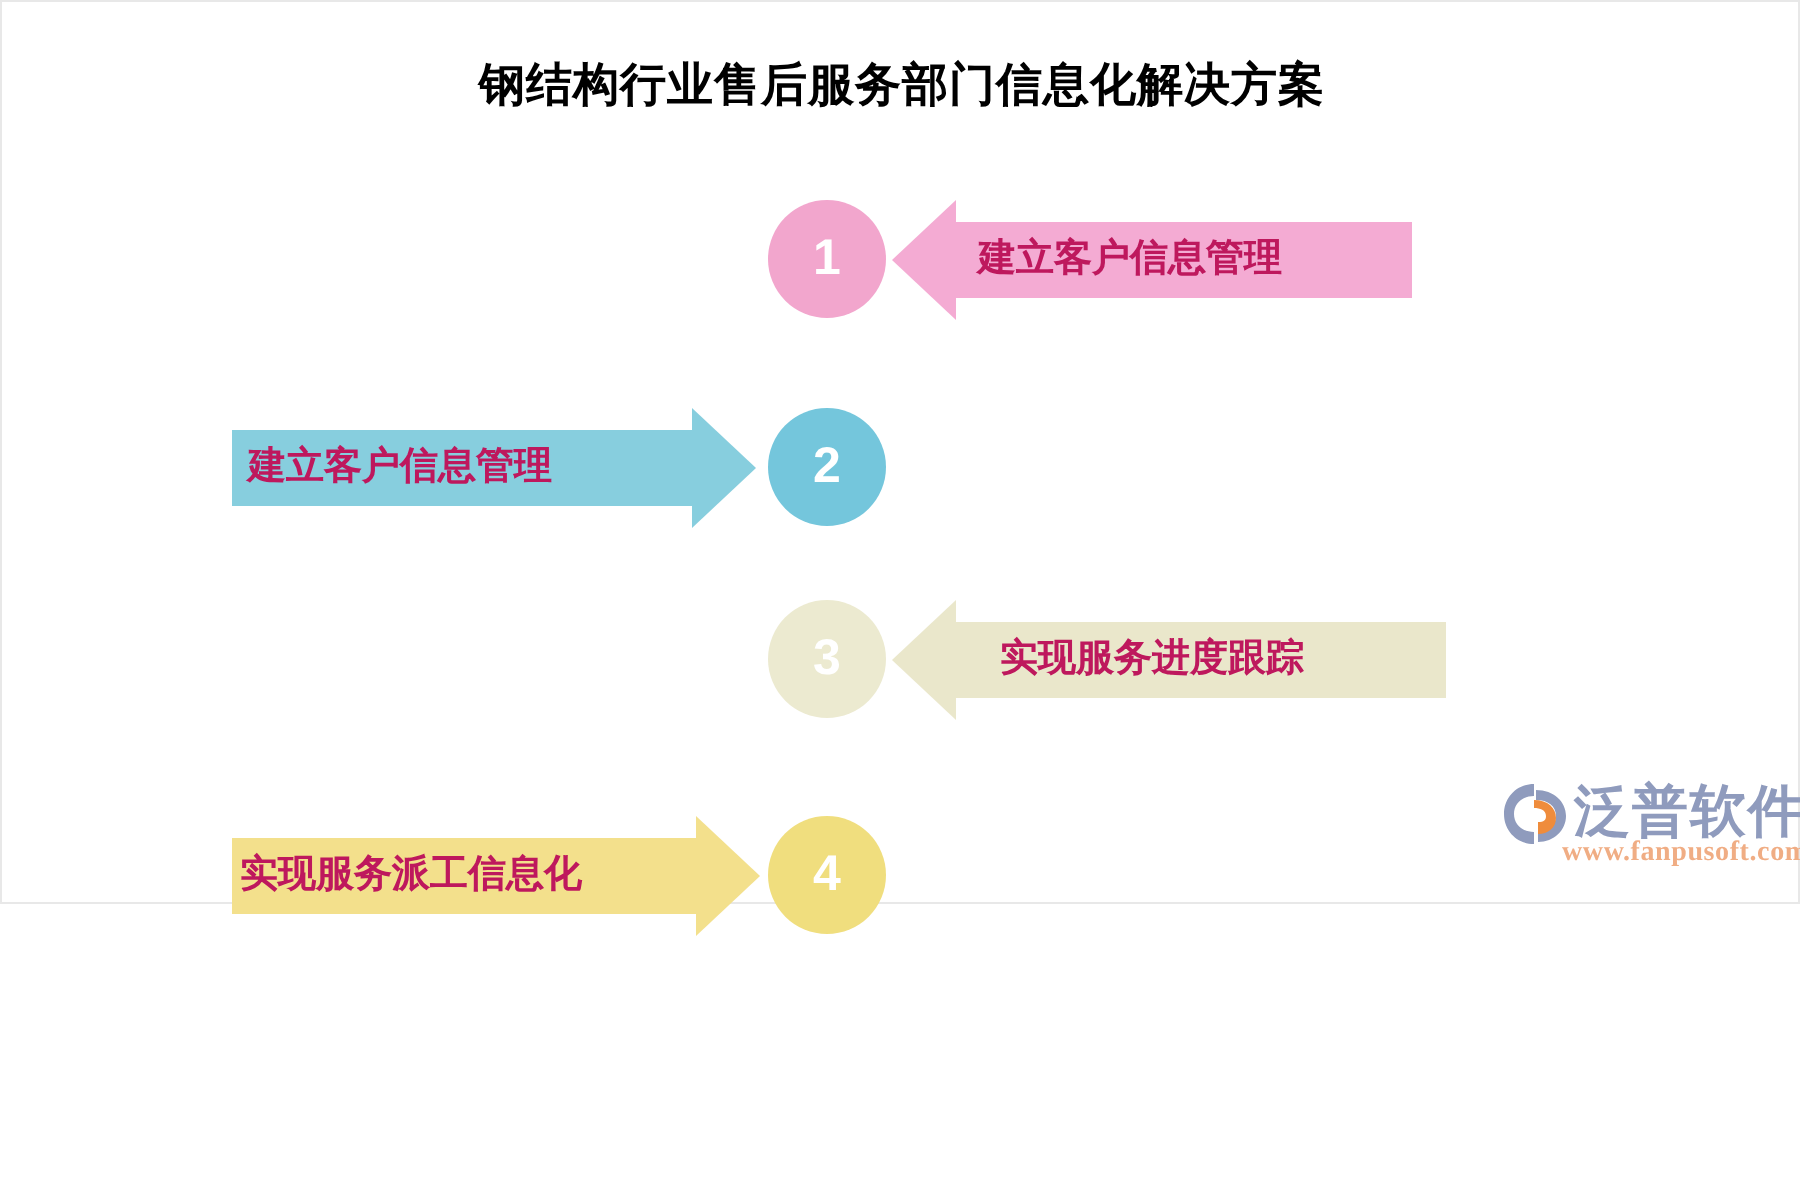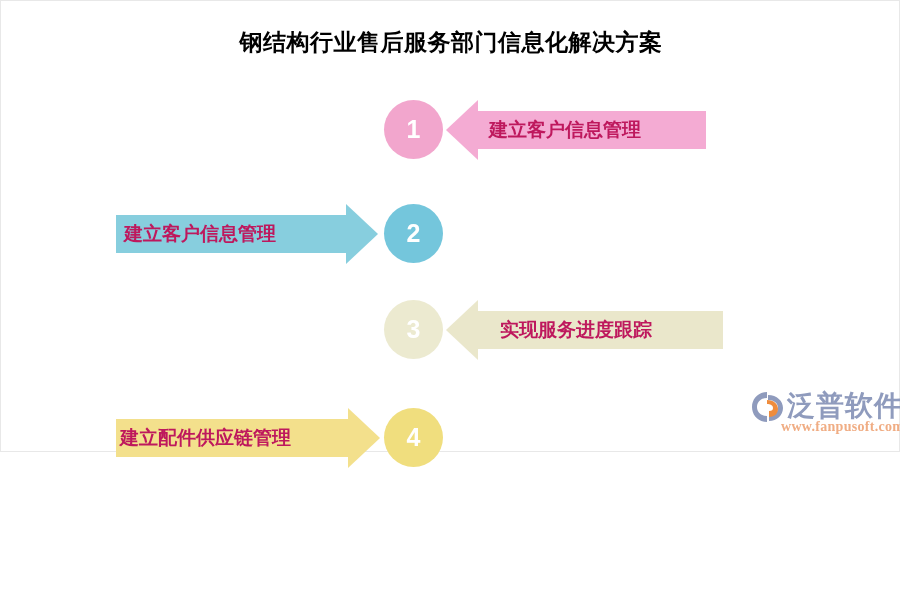--- a/index.html
+++ b/index.html
@@ -182,21 +182,21 @@
     </div>
   </div>
 
   <div class="step step-4">
     <div class="circle" style="background:#f0de7e;">
       <span>4</span>
     </div>
     <div class="banner right" style="left:115px; width:264px;">
       <div class="bar" style="left:0; width:232px; background:#f3e08c;"></div>
       <div class="head" style="border-left:32px solid #f3e08c;"></div>
-      <div class="label" style="left:4px;">建立配件供应链管理</div>
+      <div class="label" style="left:4px;">实现服务派工信息化</div>
     </div>
   </div>
 
   <div id="logo">
     <div id="logo-mark">
       <svg width="34" height="32" viewBox="0 0 34 32" xmlns="http://www.w3.org/2000/svg">
         <path d="M16 1 C7 1 1 8 1 16 C1 24 7 31 16 31 L16 25 C10 25 6 21 6 16 C6 11 10 7 16 7 Z" fill="#8f9bbd"></path>
         <path d="M17 4 C26 4 32 10 32 17 C32 24 26 30 18 30 L18 24 C24 24 27 21 27 17 C27 12 23 9 17 9 Z" fill="#8f9bbd"></path>
         <path d="M16 9 C23 9 27 13 27 18 C27 23 23 26 18 26 L18 20 C21 20 22 19 22 17 C22 14 19 13 16 13 Z" fill="#ef8c3c"></path>
       </svg>

